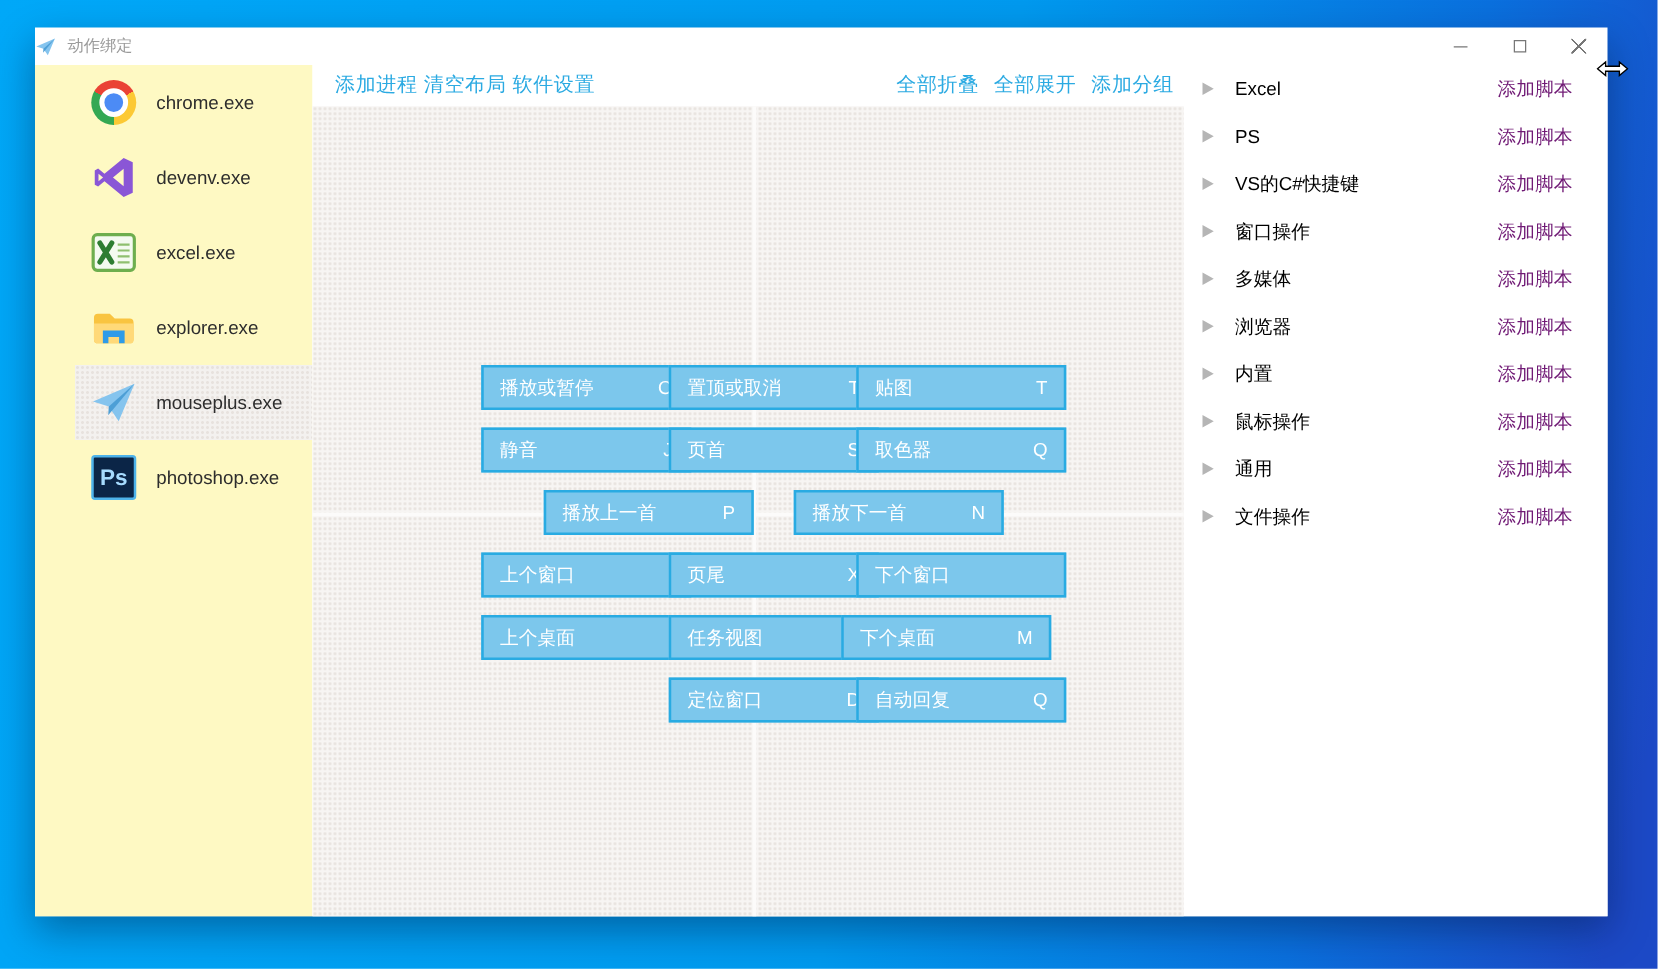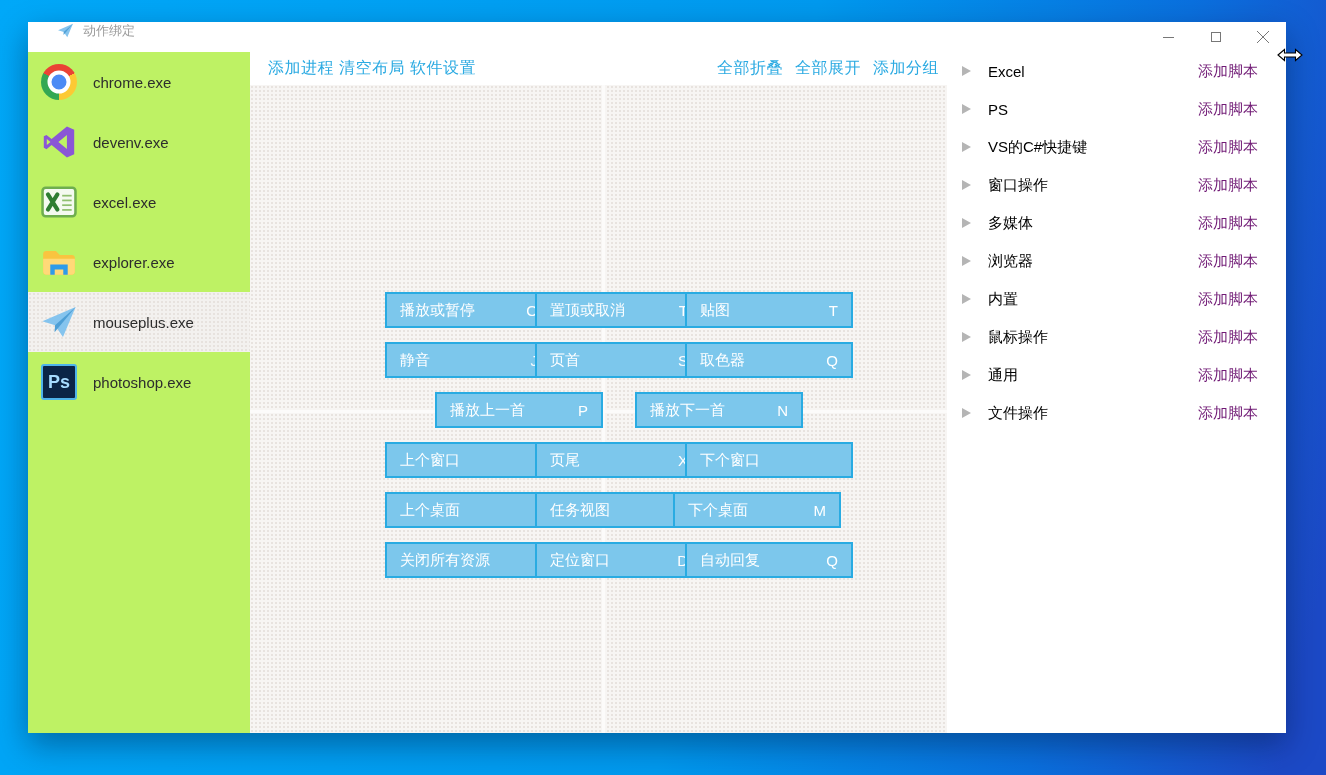--- a/index.html
+++ b/index.html
@@ -8,36 +8,36 @@
     font-family:"Liberation Sans","DejaVu Sans",sans-serif;
     position:relative;
     background:linear-gradient(102deg,#00a8f8 0%,#0099ee 55%,#0a70de 80%,#1c49c6 97%);
   }
   .window {
     position:absolute; left:28px; top:22px; width:1258px; height:711px;
     background:#ffffff; box-shadow:0 12px 30px rgba(0,10,40,.38);
     display:flex; flex-direction:column;
   }
   
-  .titlebar { height:30px; flex:none; display:flex; align-items:flex-start; padding-left:29px; }
+  .titlebar { height:30px; flex:none; display:flex; align-items:center; padding-left:0; }
   .title-icon { width:17px; height:17px; flex:none; }
   .title-text { color:#9b9b9b; font-size:13px; margin-left:9px; }
   .controls { margin-left:auto; display:flex; height:100%; }
   .ctrl { width:47px; height:100%; display:flex; align-items:center; justify-content:center; cursor:default; }
   .g-min { width:11px; height:1px; background:#777; }
   .g-max { width:10px; height:10px; border:1px solid #777; }
   .g-close { width:12px; height:12px;
     background:
       linear-gradient(45deg,transparent 46%,#777 46%,#777 54%,transparent 54%),
       linear-gradient(-45deg,transparent 46%,#777 46%,#777 54%,transparent 54%);
   }
   
   .wbody { flex:1; display:flex; min-height:0; }
   
-  .sidebar { width:222px; flex:none; background:#bef264; }
+  .sidebar { width:222px; flex:none; background:#fef9c3;padding-left:32px; }
   .proc { height:60px; display:flex; align-items:center; padding-left:12px; gap:15px;
           font-size:15px; color:#2d2d2d; cursor:default; }
   .proc.selected { background-color:#f3f1ef;
     background-image:radial-gradient(#e7e2de 1px,transparent 1.3px); background-size:4px 4px; }
   .icon38 { width:38px; height:38px; flex:none; display:flex; align-items:center; justify-content:center; }
   .icon38 svg { width:100%; height:100%; }
   .ic-chrome { width:36px; height:36px; border-radius:50%; position:relative;
     background:conic-gradient(from -60deg,#ea4335 0 120deg,#fcc934 0 240deg,#34a853 0 360deg); }
   .ic-chrome::before { content:""; position:absolute; left:50%; top:50%; transform:translate(-50%,-50%);
     width:15px; height:15px; border-radius:50%; background:#4c8bf5; border:4px solid #fff; }
@@ -235,24 +235,20 @@
             <span class="k"></span>
           </div>
         <div class="abtn" style="left:285px;top:407px">
             <span>任务视图</span>
             <span class="k">A</span>
           </div>
         <div class="abtn" style="left:423px;top:407px">
             <span>下个桌面</span>
             <span class="k">M</span>
           </div>
-        <div class="abtn" style="left:135px;top:457px">
-            <span>关闭所有资源</span>
-            <span class="k"></span>
-          </div>
         <div class="abtn" style="left:285px;top:457px">
             <span>定位窗口</span>
             <span class="k">D</span>
           </div>
         <div class="abtn" style="left:435px;top:457px">
             <span>自动回复</span>
             <span class="k">Q</span>
           </div>
       </div>
 

